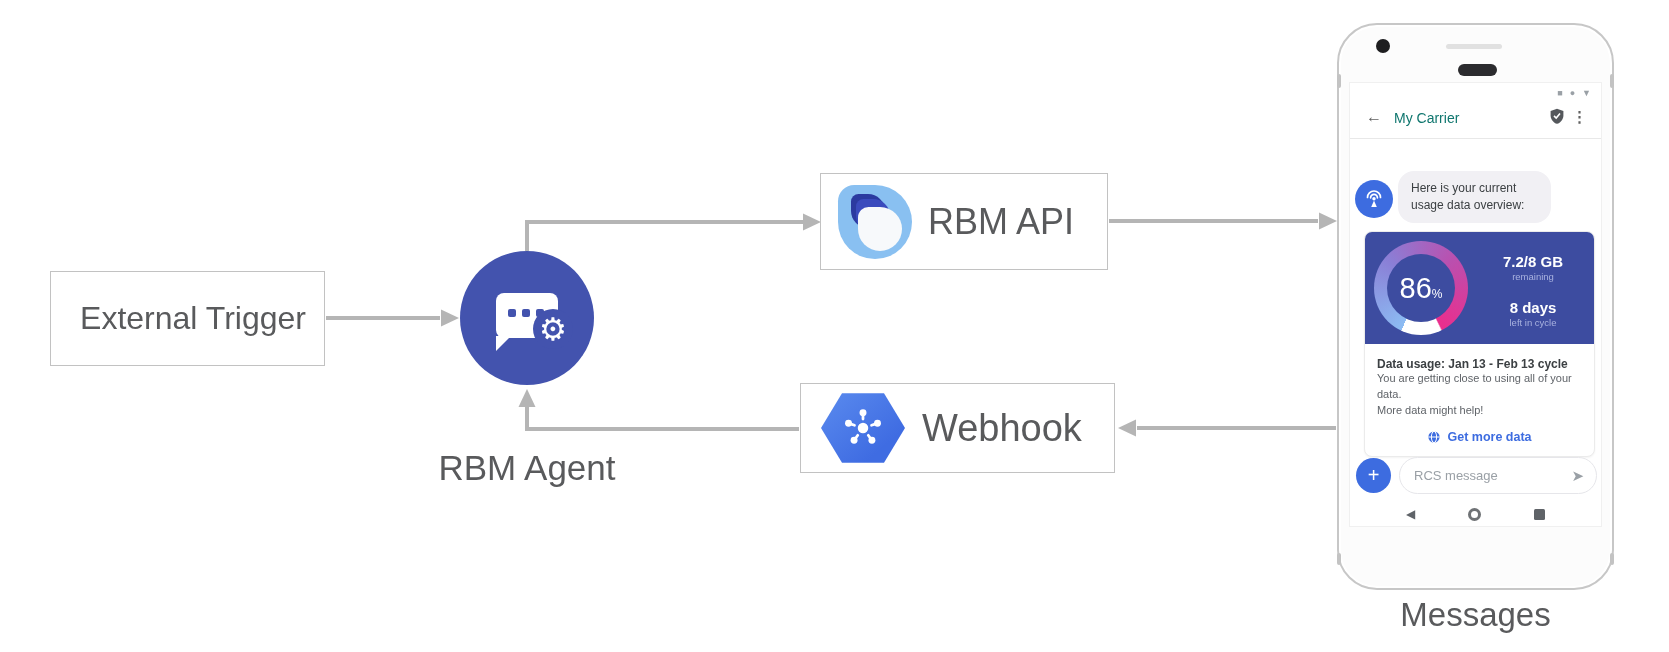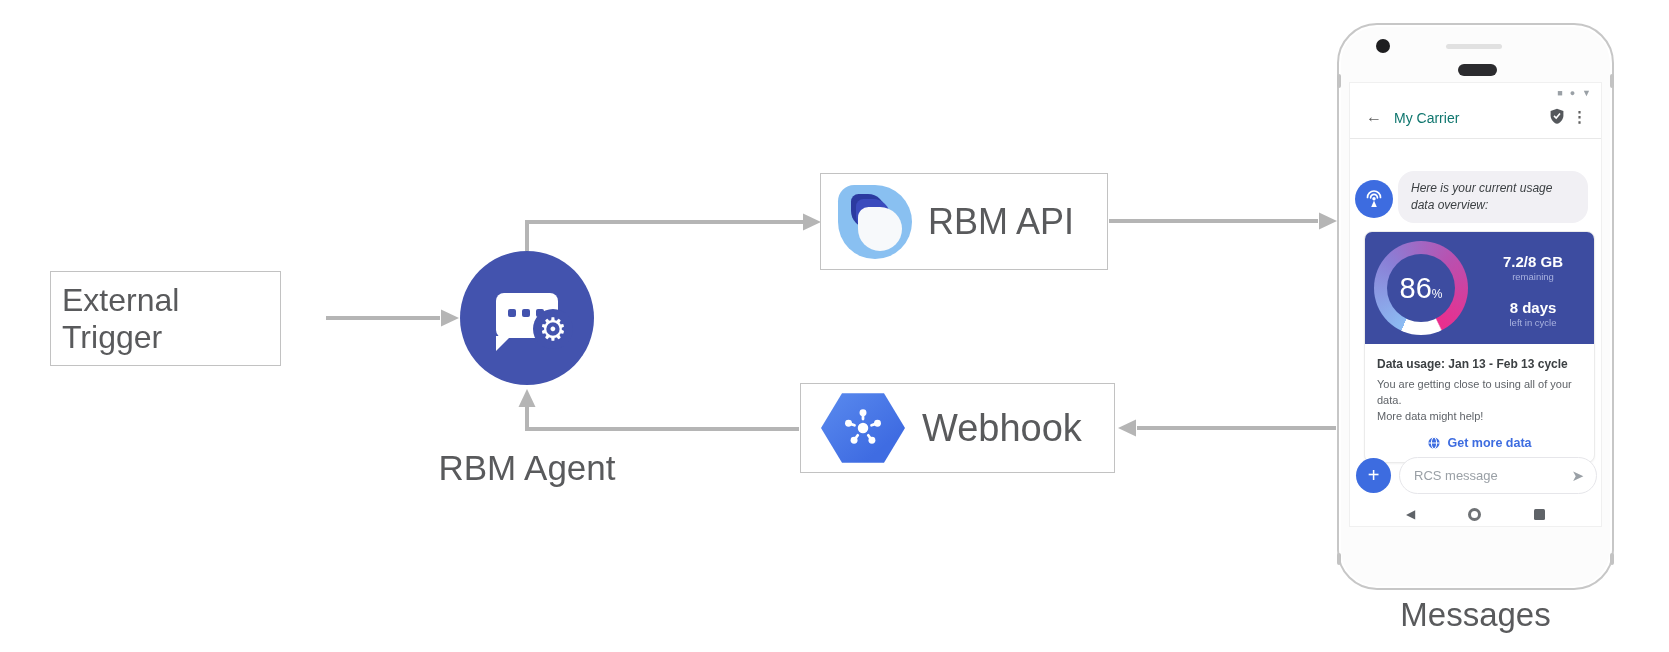--- a/index.html
+++ b/index.html
@@ -7,21 +7,21 @@
   .canvas { position:relative; width:1669px; height:652px; background:#fff; overflow:hidden; }
   .abs { position:absolute; }
 
   
   svg.connectors { position:absolute; left:0; top:0; width:1669px; height:652px; z-index:1; }
   .conn { stroke:#b5b5b5; stroke-width:4; fill:none; }
   .head { fill:#b5b5b5; stroke:none; }
 
   
   .node-box { position:absolute; z-index:2; background:#fff; border:1.5px solid #c2c2c2; color:#595a5c; }
-  .ext-box { left:50px; top:271px; width:231px; height:95px; display:flex; align-items:center; justify-content:center; font-size:32px; font-weight:300;padding-left:11px; }
+  .ext-box { left:50px; top:271px; width:275px; height:95px; display:flex; align-items:center; justify-content:center; font-size:32px; font-weight:300;padding-left:11px; }
   .api-box { left:820px; top:173px; width:288px; height:97px; display:flex; align-items:center; gap:16px; padding-left:17px; font-size:36px; font-weight:300; }
   .hook-box { left:800px; top:383px; width:315px; height:90px; display:flex; align-items:center; gap:17px; padding-left:20px; font-size:38px; font-weight:300; }
   .diagram-label { position:absolute; z-index:2; color:#595a5c; font-weight:300; text-align:center; }
   .agent-label { left:397px; top:448px; width:260px; font-size:35px; }
   .messages-label { left:1337px; top:596px; width:277px; font-size:33px; }
 
   
   .agent-circle { left:460px; top:251px; width:134px; height:134px; border-radius:50%; background:#4353ae; z-index:2; }
   .agent-bubble { left:36px; top:42px; width:62px; height:45px; background:#fff; border-radius:8px; }
   .agent-tail { left:36px; top:85px; width:0; height:0; border-top:15px solid #fff; border-right:15px solid transparent; }
@@ -50,35 +50,35 @@
 
   .status-icons { top:5px; right:10px; display:flex; gap:7px; color:#9aa0a6; font-size:9px; }
   .ph-header { left:0; top:18px; width:100%; height:36px; }
   .back-arrow { left:16px; top:7px; font-size:16px; color:#616161; }
   .ph-title { left:44px; top:9px; font-size:14px; color:#0f766e; }
   .shield { right:36px; top:7px; }
   .kebab { right:14px; top:7px; font-size:15px; color:#616161; font-weight:bold; }
   .ph-divider { left:0; top:55px; width:100%; height:1px; background:#e8e8e8; }
 
   .avatar { left:5px; top:97px; width:38px; height:38px; border-radius:50%; background:#3d6ce0; display:flex; align-items:center; justify-content:center; }
-  .msg-bubble { left:48px; top:88px; width:190px; background:#f1f0f4; border-radius:16px; padding:9px 13px; font-size:12px; line-height:1.4; color:#3c4043;font-style:italic; }
+  .msg-bubble { left:48px; top:88px; width:153px; background:#f1f0f4; border-radius:16px; padding:9px 13px; font-size:12px; line-height:1.4; color:#3c4043; }
 
   .usage-card { left:14px; top:148px; width:231px; background:#fff; border:1px solid #ebebeb; border-radius:8px; overflow:hidden; box-shadow:0 1px 2px rgba(0,0,0,0.05); }
   .card-hero { position:relative; height:112px; background:#3d4ca0; }
   .gauge { position:absolute; left:9px; top:9px; width:94px; height:94px; border-radius:50%;
            background:conic-gradient(from 205deg, #8cbcf3 0deg, #8a7fd6 105deg, #bb4fae 205deg, #ea2e8d 308deg, #ffffff 310deg 360deg); }
   .gauge-hole { position:absolute; inset:13px; border-radius:50%; background:#3d4ca0; }
   .gauge-label { position:absolute; inset:0; display:flex; align-items:center; justify-content:center; color:#fff; font-size:29px; font-weight:300; }
   .gauge-label .pct { font-size:12px; margin-top:12px; }
   .hero-right { position:absolute; right:0; top:0; width:122px; height:100%; color:#fff; text-align:center; padding-top:21px; }
   .hero-value { font-size:15px; font-weight:bold; }
   .hero-sub { font-size:9.5px; color:#a9b2df; margin-top:1px; }
   .hero-gap { height:17px; }
   .card-body { padding:13px 12px 12px; }
-  .card-title { font-size:12px; font-weight:bold; color:#3c4043; margin-bottom:6px; }
+  .card-title { font-size:12px; font-weight:bold; color:#3c4043; }
   .card-text { font-size:11px; color:#5f6368; line-height:1.45; }
   .card-action { margin-top:11px; display:flex; align-items:center; justify-content:center; gap:6px; color:#3d6ce0; font-size:12.5px; font-weight:bold; cursor:pointer; }
 
   .composer { left:6px; top:374px; width:241px; display:flex; align-items:center; gap:8px; }
   .plus-btn { width:35px; height:35px; flex:0 0 auto; border-radius:50%; background:#3d6ce0; color:#fff; font-size:20px; display:flex; align-items:center; justify-content:center; cursor:pointer; }
   .input-pill { position:relative; flex:1; height:37px; border:1.5px solid #e6e6ea; border-radius:19px; display:flex; align-items:center; padding:0 34px 0 14px; background:#fff; }
   .input-pill input { border:none; outline:none; width:100%; font-size:13px; color:#8b5cf6; font-family:"Liberation Sans", sans-serif; background:transparent; }
   .input-pill input::placeholder { color:#9aa0a6; }
   .send-glyph { position:absolute; right:12px; top:9px; color:#9aa0a6; font-size:15px; cursor:pointer; }
 

